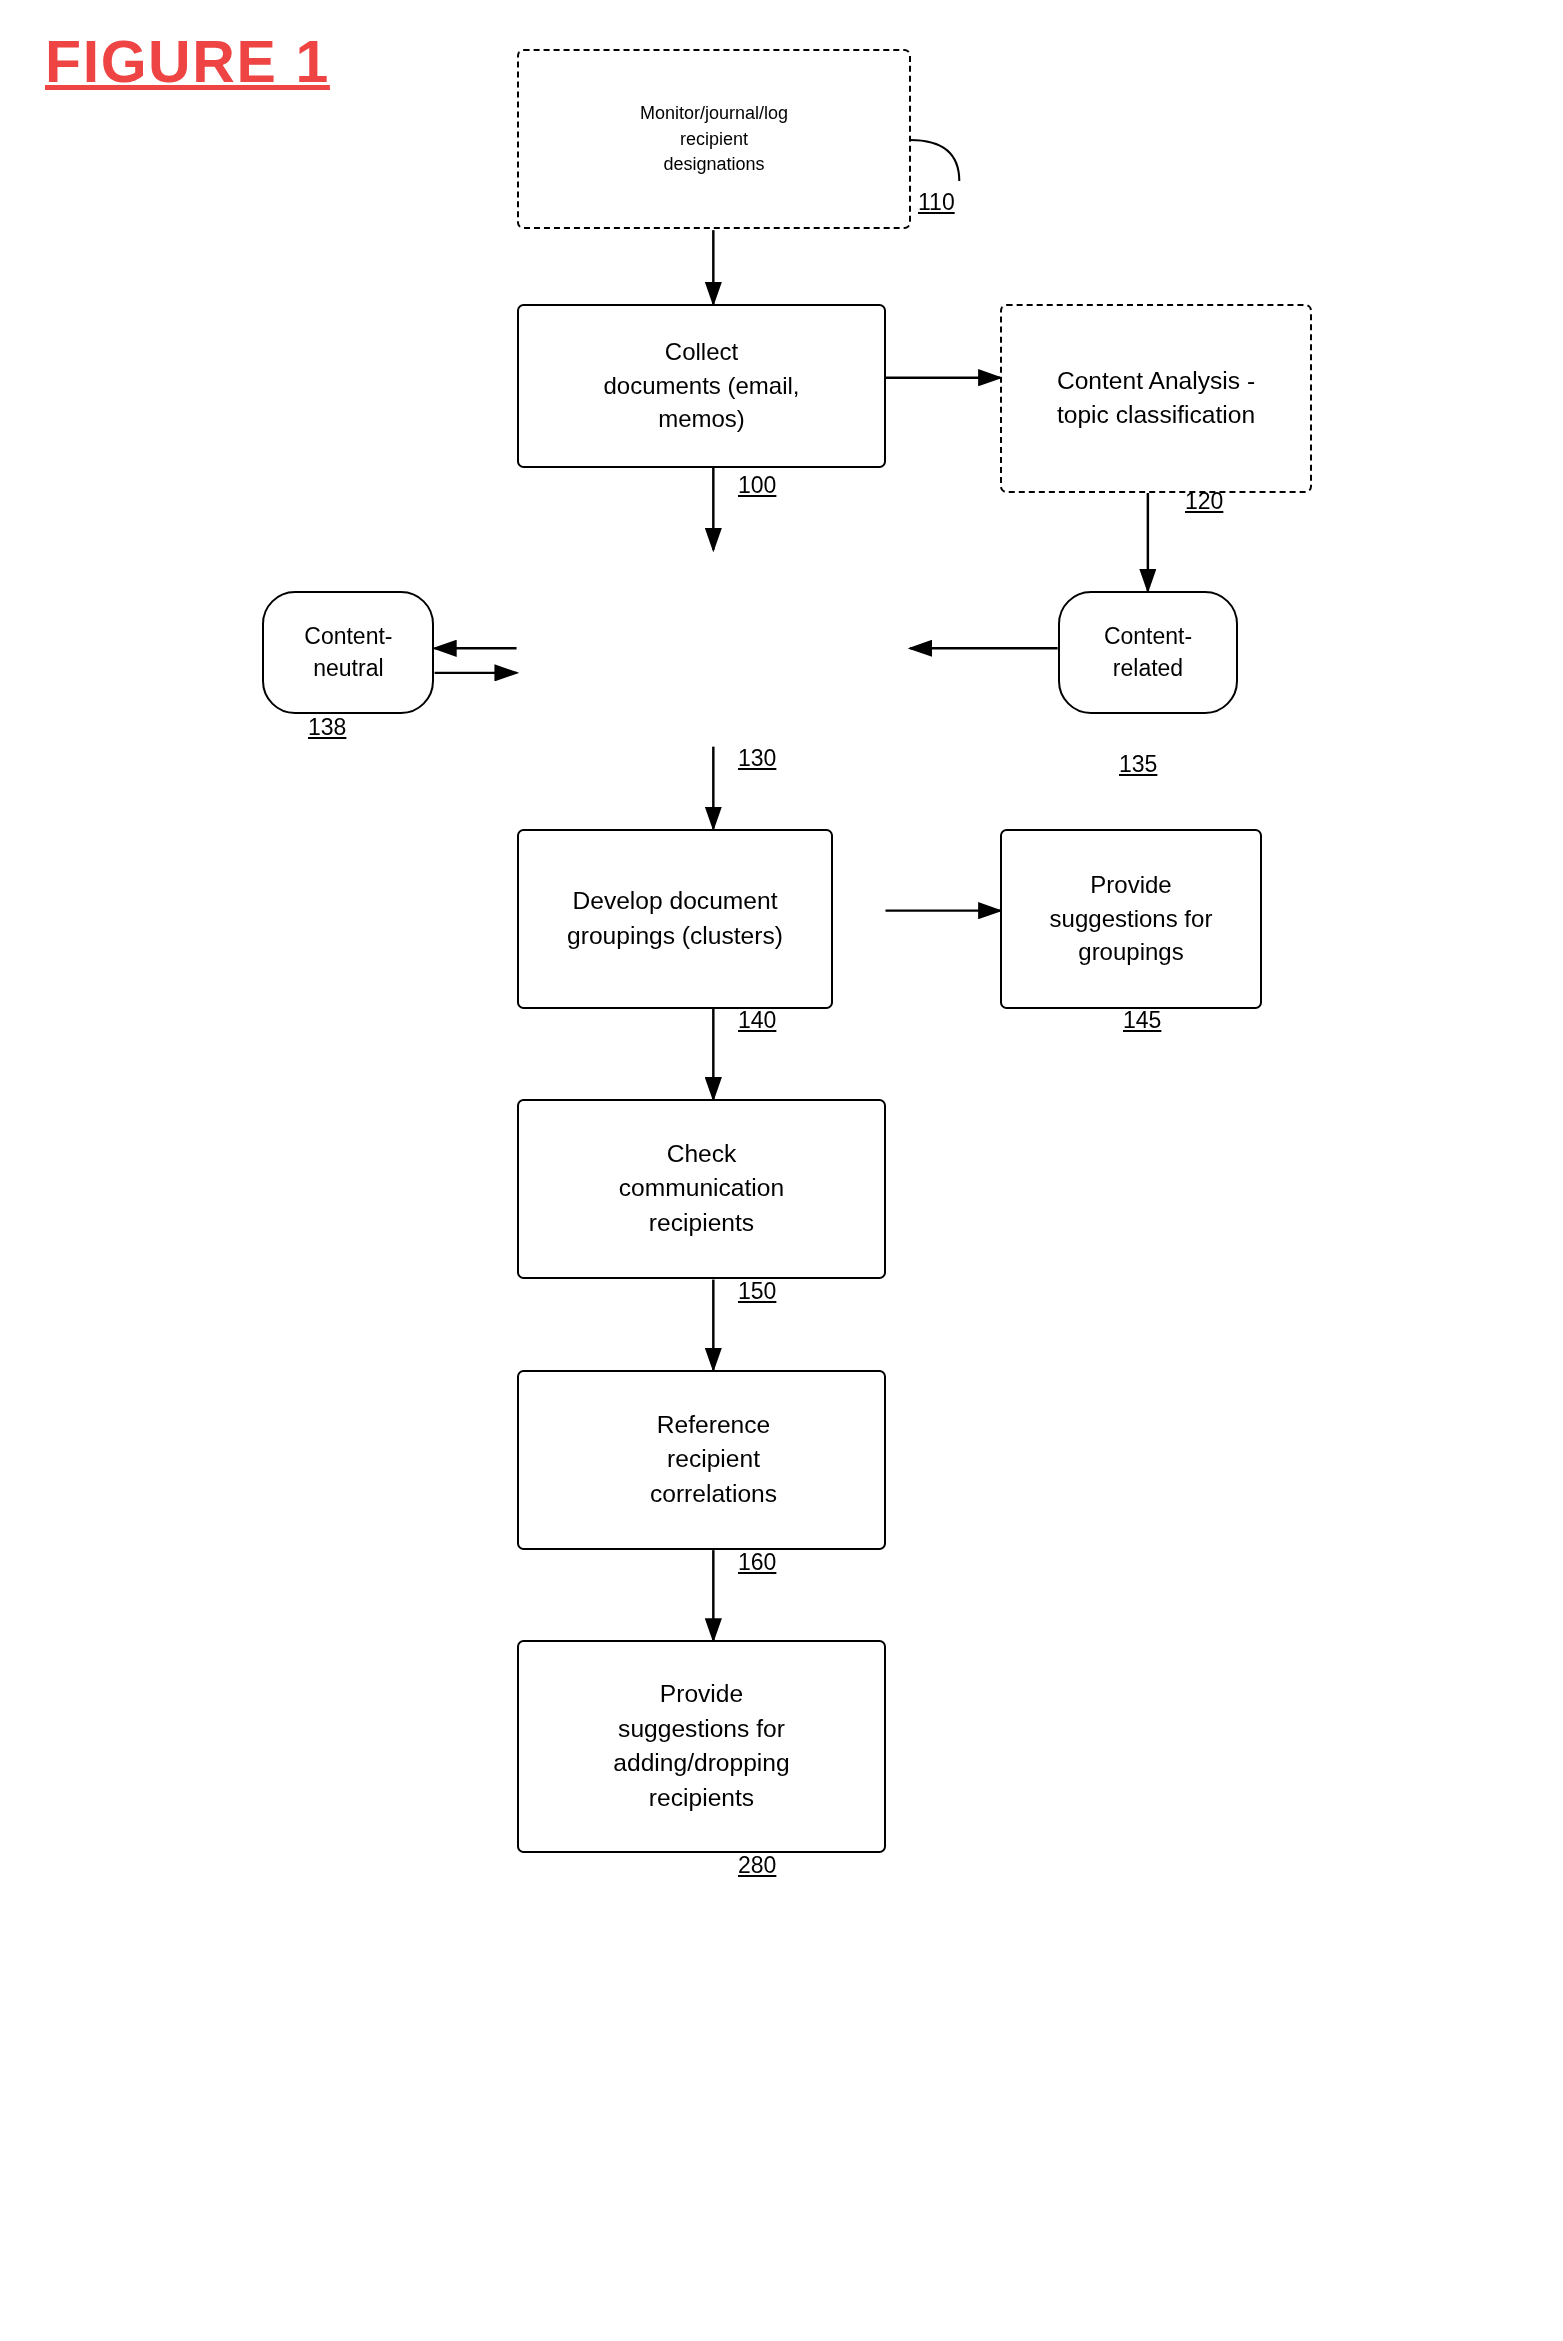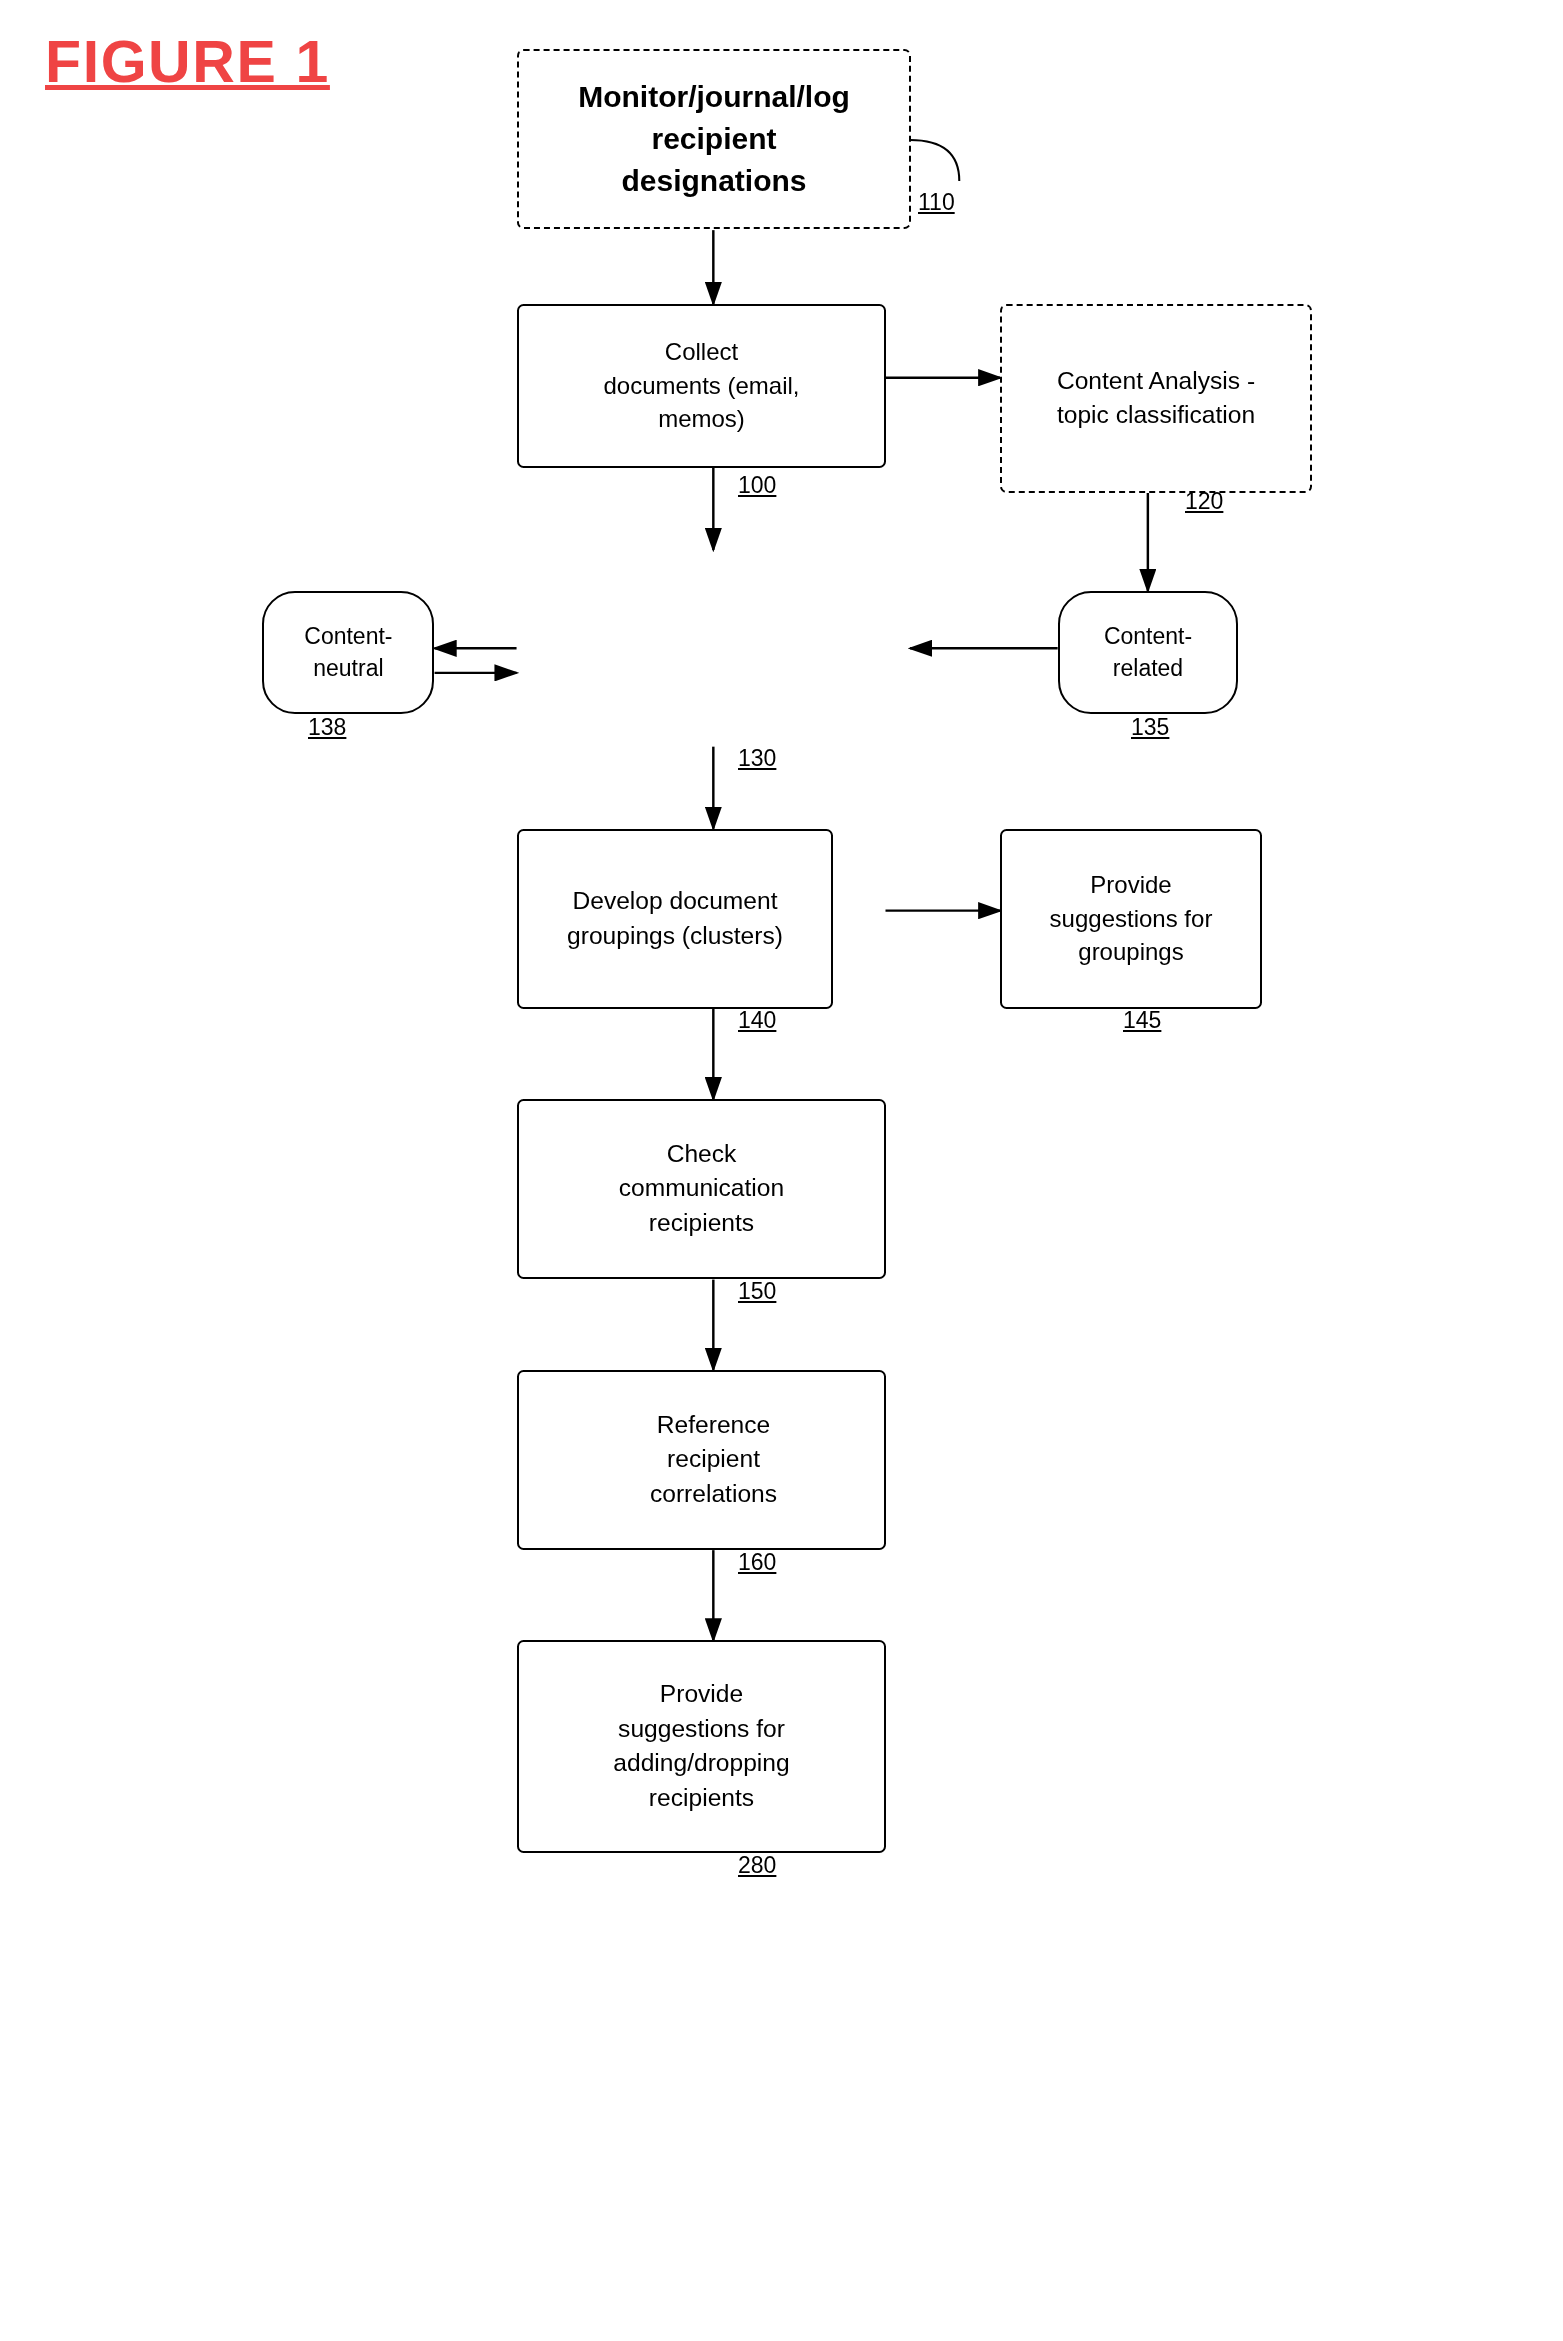--- a/index.html
+++ b/index.html
@@ -111,21 +111,21 @@
     <line x1="780" y1="1080" x2="920" y2="1080" stroke="#000" stroke-width="3" marker-end="url(#arrowhead)"></line>
 
     <line x1="570" y1="1200" x2="570" y2="1310" stroke="#000" stroke-width="3" marker-end="url(#arrowhead)"></line>
 
     <line x1="570" y1="1530" x2="570" y2="1640" stroke="#000" stroke-width="3" marker-end="url(#arrowhead)"></line>
 
     <line x1="570" y1="1860" x2="570" y2="1970" stroke="#000" stroke-width="3" marker-end="url(#arrowhead)"></line>
   </svg>
 
   <div class="box box-dashed" style="left:271px; top:24.6px; width:394px; height:180px;">
-    <span style="white-space:pre-line; font-size:30px;font-weight:bold;">Monitor/journal/log
+    <span style="white-space:pre-line; font-size:18px;">Monitor/journal/log
 recipient
 designations</span>
   </div>
   <div class="box-label" style="left:672px; top:164px;">110</div>
 
   <svg style="position:absolute;top:0;left:0;width:100%;height:100%;pointer-events:none;" viewBox="0 0 1560 2800" width="1279" height="2296">
     <path d="M 810 140 Q 870 140 870 190" stroke="#000" stroke-width="2.5" fill="none"></path>
   </svg>
 
   <div class="box box-solid" style="left:271px; top:279px; width:369px; height:164px;">
@@ -138,21 +138,21 @@
   <div class="box box-dashed" style="left:754px; top:279px; width:312px; height:189px;text-align:center;">
     <span style="white-space:pre-line; font-size:24.6px;">Content Analysis -
 topic classification</span>
   </div>
   <div class="box-label" style="left:939px; top:463px;">120</div>
 
   <div class="box box-rounded" style="left:812px; top:566px; width:180px; height:123px;">
     <span style="white-space:pre-line; font-size:23px;">Content-
 related</span>
   </div>
-  <div class="box-label" style="left:873px; top:689px;margin-left:12px;">135</div>
+  <div class="box-label" style="left:873px; top:726px;">135</div>
 
   <div class="box box-rounded" style="left:16.4px; top:566px; width:172px; height:123px;">
     <span style="white-space:pre-line; font-size:23px;">Content-
 neutral</span>
   </div>
   <div class="box-label" style="left:62px; top:689px;">138</div>
 
   <div class="box-label" style="left:492px; top:720px;">130</div>
 
   <div class="box box-solid" style="left:271px; top:804px; width:316px; height:180px;">

